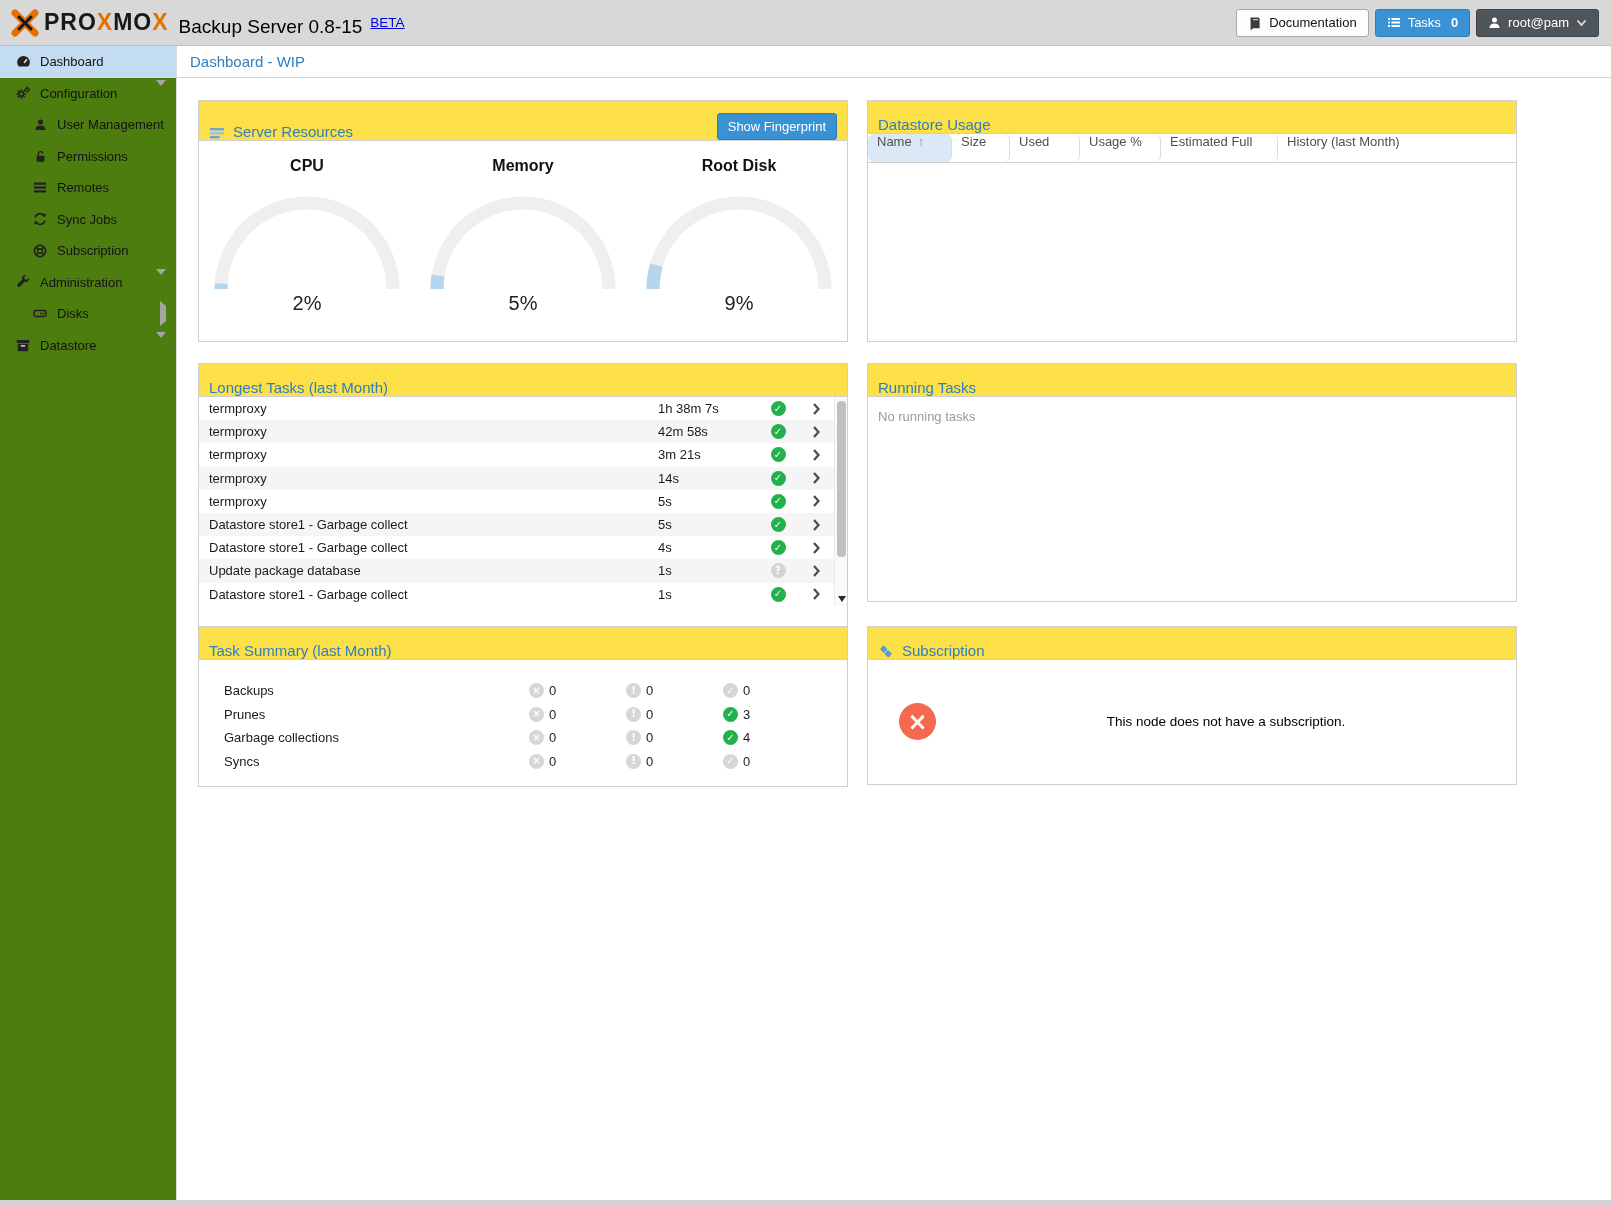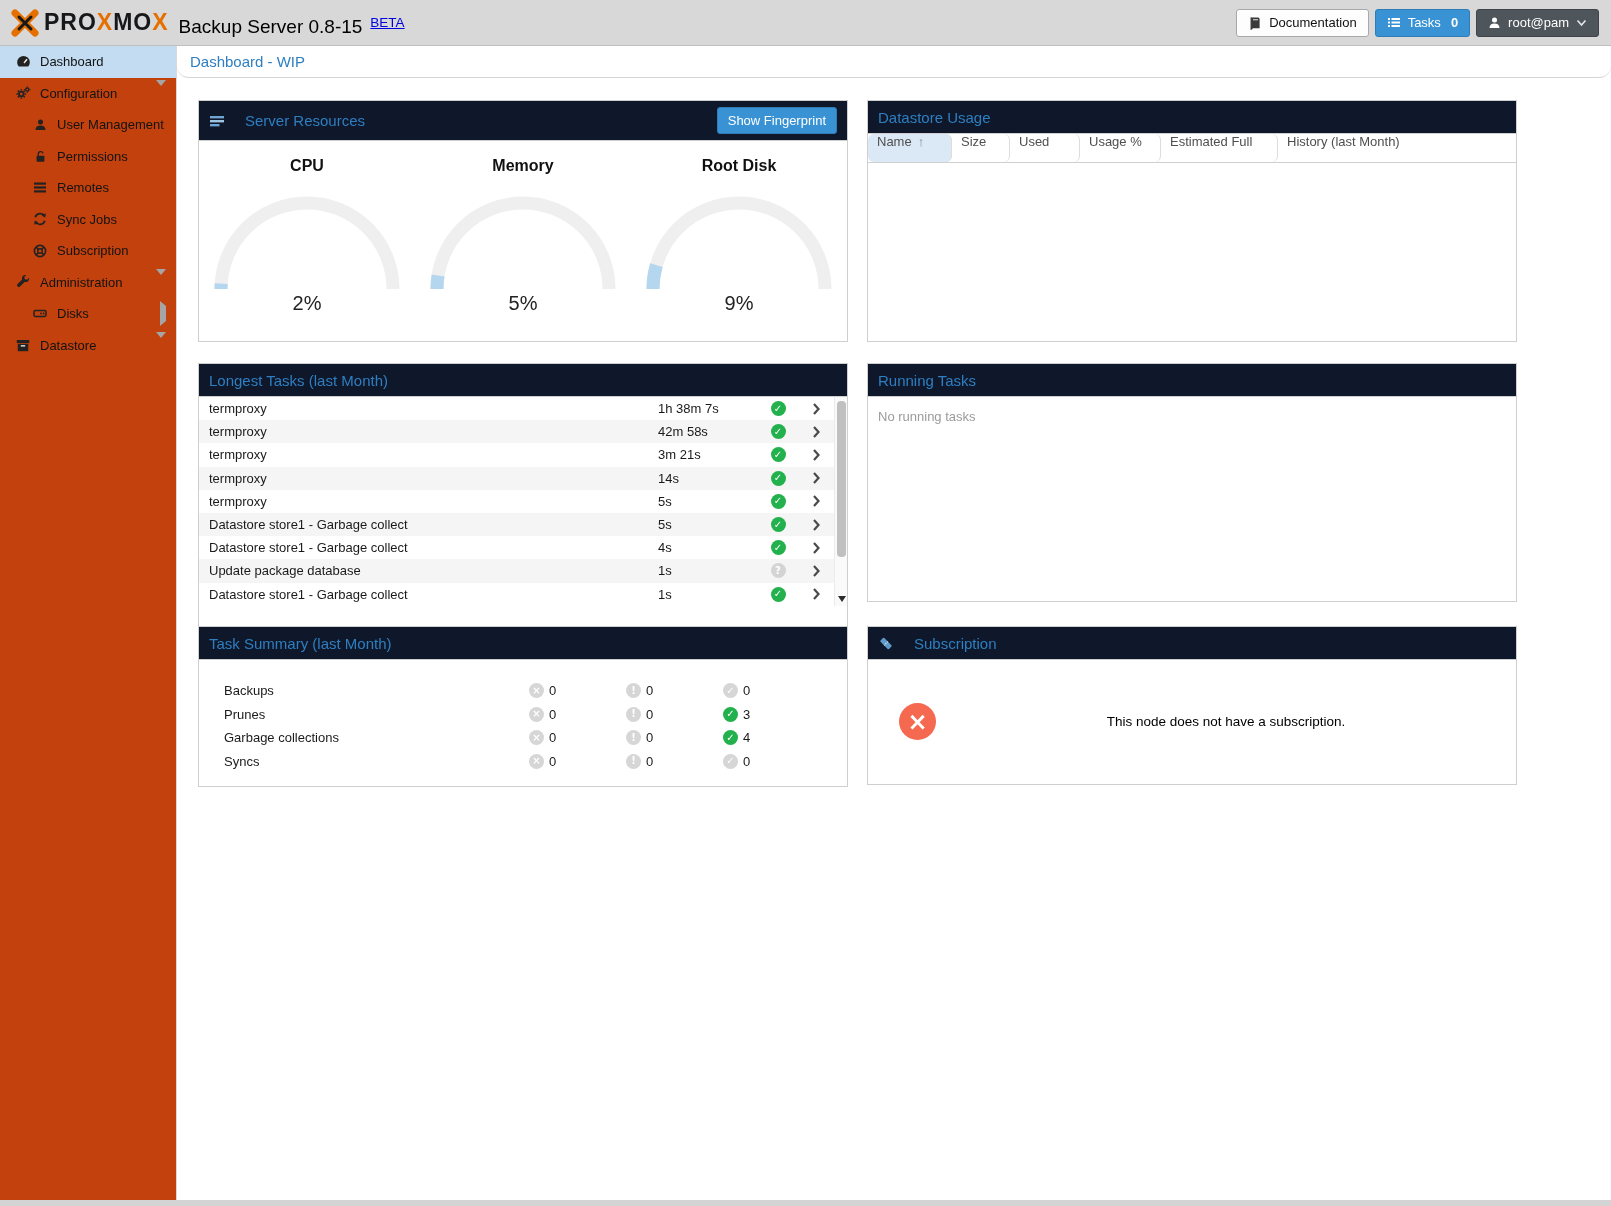--- a/index.html
+++ b/index.html
@@ -27,45 +27,45 @@
     padding:0 11px; font-size:13px; cursor:pointer;
   }
   .btn-doc { background:#fdfdfd; border:1px solid #a8a8a8; color:#111; }
   .btn-tasks { background:#3892d4; border:1px solid #2f7db6; color:#fff; }
   .btn-tasks .count { font-weight:bold; margin-left:3px; }
   .btn-user { background:#4e555b; border:1px solid #3e4449; color:#fff; }
 
   
   .sidebar {
     position:absolute; top:46px; left:0; width:177px; bottom:6px;
-    background:#c2410c; border-right:1px solid #d9d9d9;
+    background:#4d7c0f; border-right:1px solid #d9d9d9;
   }
   .side-item {
     position:relative; height:31.5px; display:flex; align-items:center;
     padding-left:13px; cursor:pointer; color:#131313;
   }
   .side-item.sub { padding-left:30px; }
   .side-item.selected { background:#c3dcf2; }
   .side-ic { width:20px; display:flex; justify-content:center; margin-right:7px; color:#222; }
   .expander { position:absolute; right:10px; }
   .tri-down { width:0; height:0; border-left:5px solid transparent; border-right:5px solid transparent; border-top:6px solid #a5a5a5; }
   .tri-right { width:0; height:0; border-top:5px solid transparent; border-bottom:5px solid transparent; border-left:6px solid #a5a5a5; }
 
   
   .main { position:absolute; left:177px; top:46px; right:0; bottom:6px; background:#fff; }
   .page-header {
-    height:32px; border-bottom:1px solid #d4d4d4; display:flex; align-items:center; padding-left:13px;border-radius:12px;
+    height:32px; border-bottom:1px solid #d4d4d4; display:flex; align-items:center; padding-left:13px;
   }
   .page-title { color:#2e7fc1; font-size:15px; }
   .content { position:relative; }
 
   .panel { position:absolute; background:#fff; border:1px solid #cfcfcf; }
   .panel-header {
-    background:#0f172a; border-bottom:1px solid #cfcfcf; height:33px;
-    display:flex; align-items:center; padding:0 10px; gap:20px;
+    background:#fde047; border-bottom:1px solid #cfcfcf; height:33px;
+    display:flex; align-items:flex-end; padding:0 10px; gap:8px;
   }
   .panel-header.tall { height:40px; }
   .panel-title { color:#2e7fc1; font-size:15px; }
   .fingerprint-btn {
     margin-left:auto; background:#3892d4; border:1px solid #2f7db6; color:#fff;
     font-size:13px; border-radius:3px; padding:5px 10px; cursor:pointer;
   }
 
   
   .gauge-row { display:flex; height:200px; }

